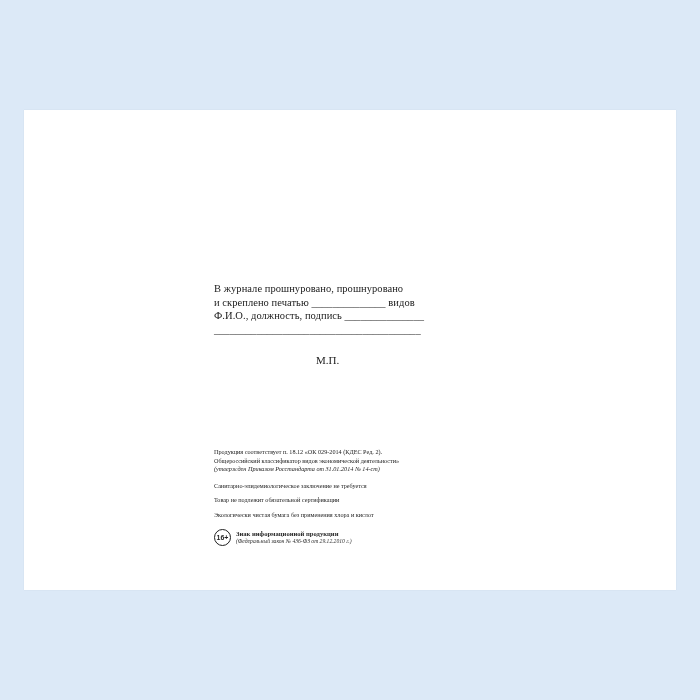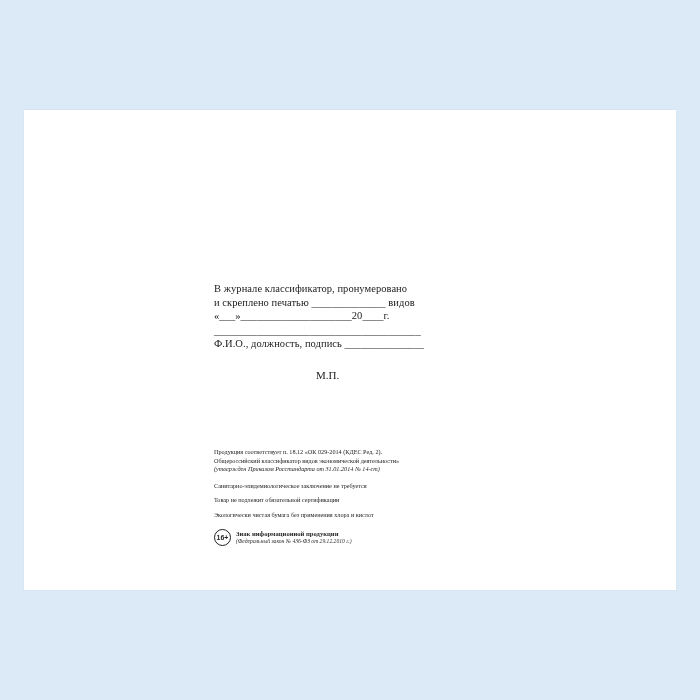--- a/index.html
+++ b/index.html
@@ -119,25 +119,24 @@
   }
 </style>
 </head>
 <body>
 
 <div id="stage">
 
   <div id="page">
 
     <div id="stamp-block">
-      <div class="line">В журнале классификатор, пронумеровано</div>
+      <div class="line">В журнале прошнуровано, прошнуровано</div>
       <div class="line">и скреплено печатью ______________ видов</div>
-      <div class="line tall">«___»_____________________20____г.</div>
+      <div class="line">Ф.И.О., должность, подпись _______________</div>
       <div class="line">_______________________________________</div>
-      <div class="line">Ф.И.О., должность, подпись _______________</div>
       <div id="mp">М.П.</div>
     </div>
 
     <div id="cert-block">
       <div class="cline">Продукция соответствует п. 18.12 «ОК 029-2014 (КДЕС Ред. 2).</div>
       <div class="cline">Общероссийский классификатор видов экономической деятельности»</div>
       <div class="cline italic">(утвержден Приказом Росстандарта от 31.01.2014 № 14-ст)</div>
       <div class="gap"></div>
       <div class="cline">Санитарно-эпидемиологическое заключение не требуется</div>
       <div class="gap-small"></div>

